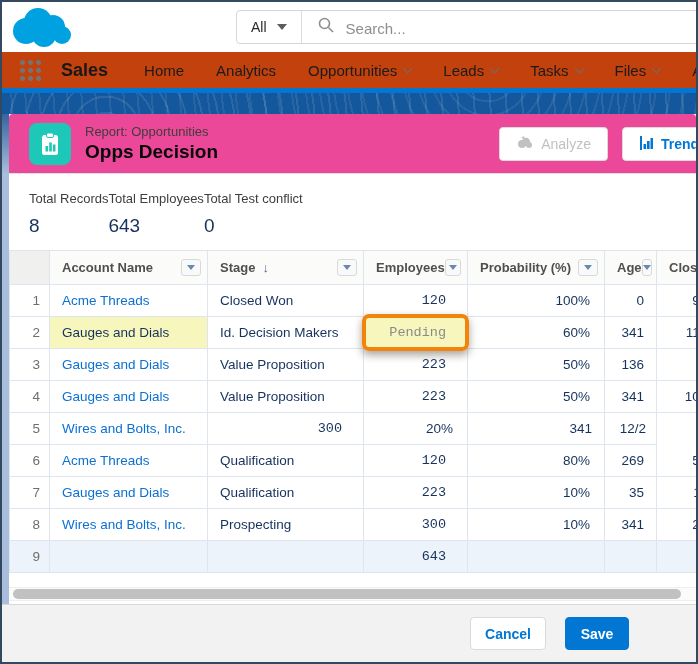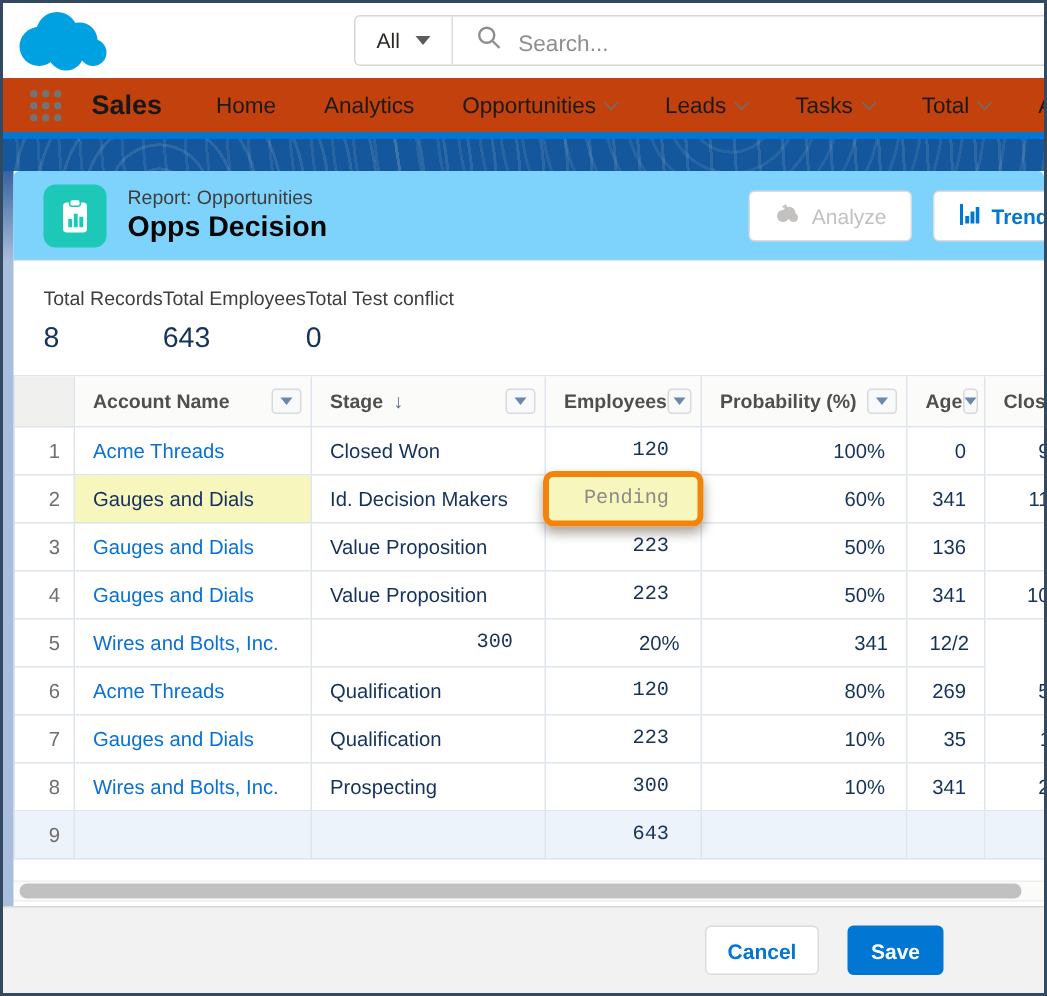--- a/index.html
+++ b/index.html
@@ -41,21 +41,21 @@
       linear-gradient(#0176d3 0 5px, rgba(0,0,0,0) 5px),
       repeating-radial-gradient(circle at 15% 160%, rgba(255,255,255,.10) 0 2px, rgba(255,255,255,0) 2px 16px),
       repeating-radial-gradient(circle at 70% -60%, rgba(255,255,255,.08) 0 2px, rgba(255,255,255,0) 2px 14px),
       #15579c; }
 
   
   .main { position:relative; height:548px; background:#fff; padding-left:7px; }
   .left-strip { position:absolute; left:0; top:0; bottom:0; width:7px;
                 background:linear-gradient(#35649f, #a9bedd 60px, #a9bedd); }
 
-  .report-card { position:relative; height:60px; background:#7dd3fc;
+  .report-card { position:relative; height:60px; background:#ec4899;
                  border-bottom:1px solid #e2e1e0; border-radius:4px 4px 0 0;
                  display:flex; align-items:center; padding-left:20px; overflow:hidden; }
   .report-icon { width:42px; height:42px; border-radius:8px; background:#1ec8b8;
                  display:flex; align-items:center; justify-content:center; }
   .report-titles { margin-left:14px; }
   .report-type { font-size:13px; color:#3e3e3c; }
   .report-title { font-size:19px; font-weight:bold; color:#080707; margin-top:2px; }
   .hdr-btn { position:absolute; top:13px; height:34px; display:flex; align-items:center;
              gap:8px; background:#fff; border:1px solid #dddbda; border-radius:4px;
              padding:0 16px; font-size:14px; cursor:pointer; }
@@ -174,21 +174,21 @@
       </div>
       <div class="nav-item">
         <span>Leads</span>
         <span class="chev"></span>
       </div>
       <div class="nav-item">
         <span>Tasks</span>
         <span class="chev"></span>
       </div>
       <div class="nav-item">
-        <span>Total</span>
+        <span>Files</span>
         <span class="chev"></span>
       </div>
       <div class="nav-item">
         <span>A</span>
       </div>
     </div>
   </div>
 
   <div class="blueband"></div>
 

